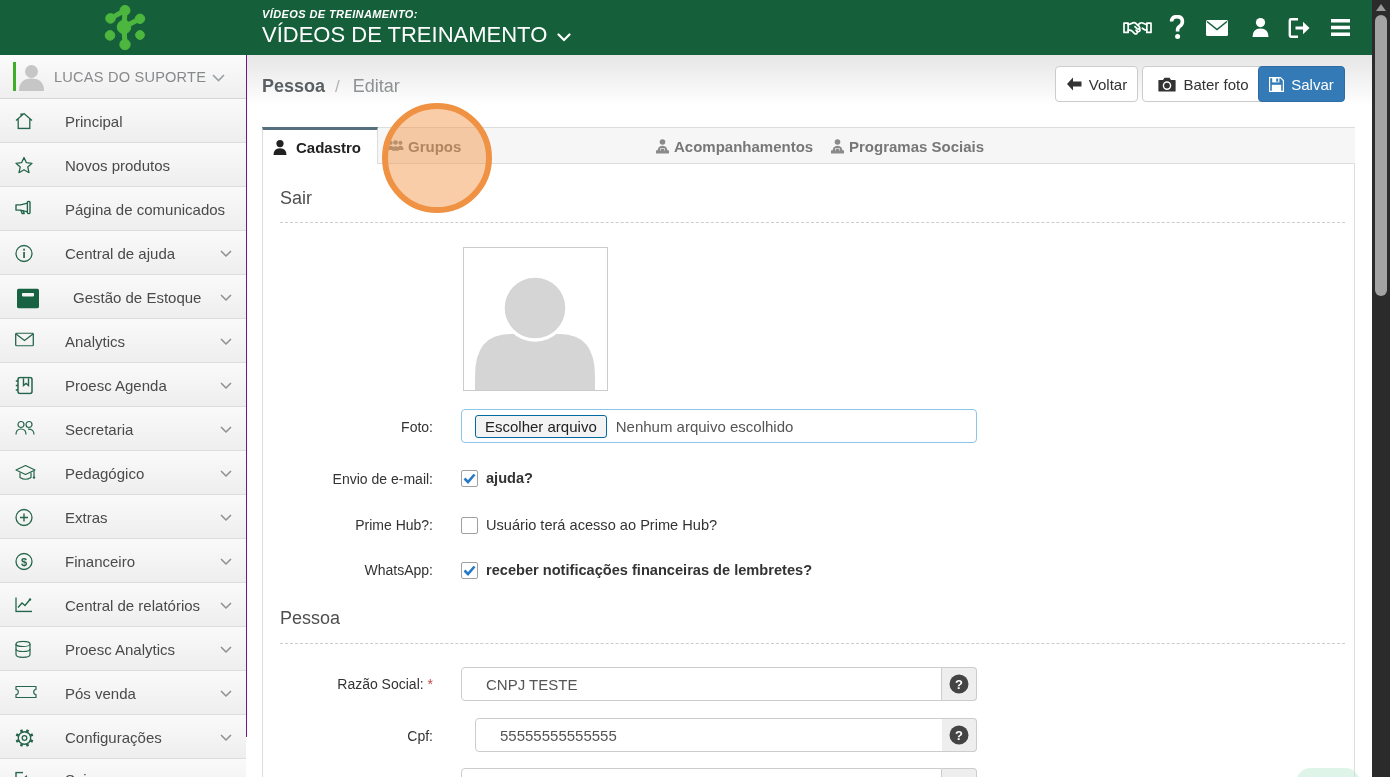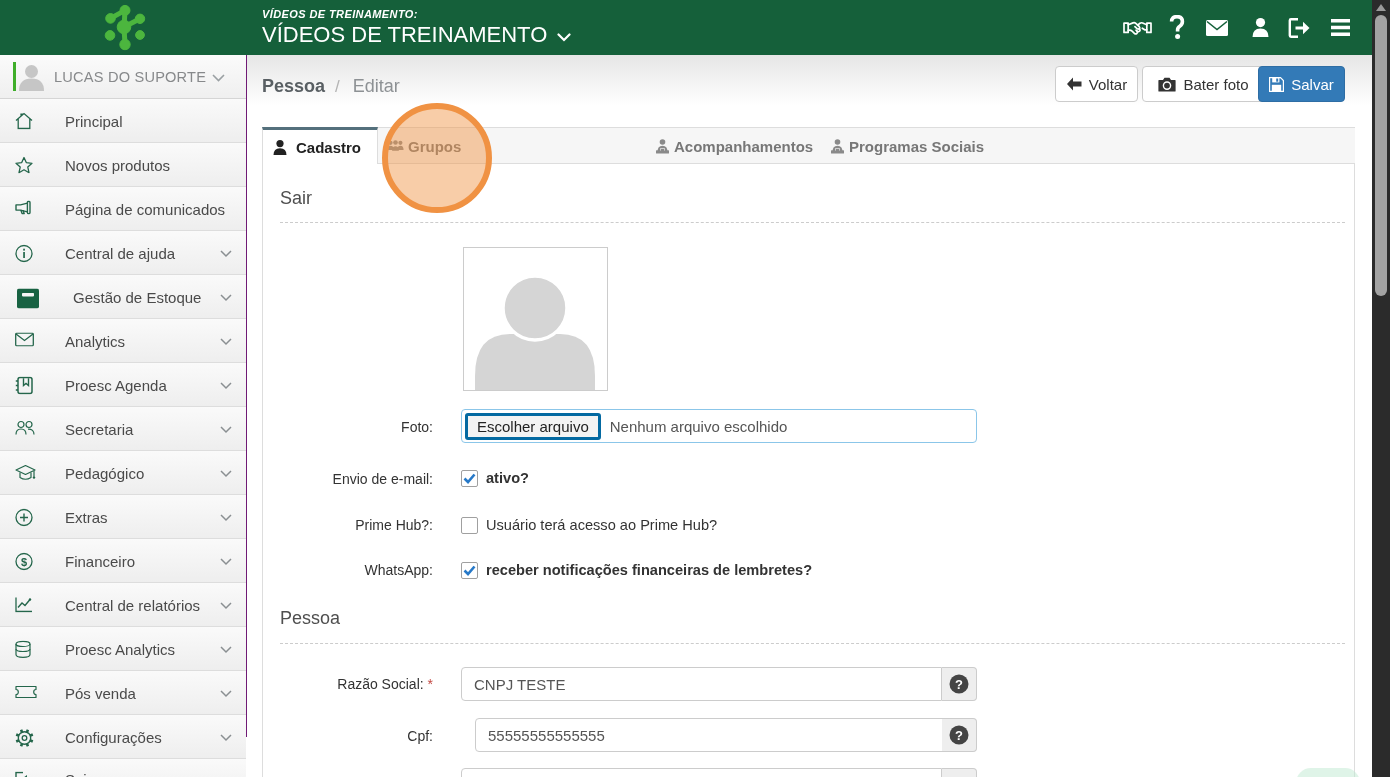--- a/index.html
+++ b/index.html
@@ -29,21 +29,21 @@
 
   
   #panel { position:absolute; left:15px; top:72px; width:1093px; height:650px; border-left:1px solid #ddd; border-right:1px solid #ddd; }
   #tabstrip { position:absolute; left:-1px; top:0; width:1093px; height:37px; background:#f6f6f6; border-top:1px solid #ddd; border-bottom:1px solid #ddd; }
   .tab { position:absolute; top:1px; height:36px; display:flex; align-items:center; gap:4px; font-size:15px; color:#777;font-weight:bold; }
   #tab-active { position:absolute; left:-1px; top:0; width:116px; height:37px; background:#fff; border-top:3px solid #54707c; border-left:1px solid #ddd; border-right:1px solid #ddd; display:flex; align-items:center; justify-content:flex-start; padding-left:10px; gap:9px; font-size:15px; font-weight:bold; color:#222; }
 
   .heading { position:absolute; left:17px; font-size:18px; color:#4f4f4f; }
   .dashed { position:absolute; left:17px; width:1065px; border-top:1px dashed #ccc; }
   .flabel { position:absolute; font-size:14px; color:#333; text-align:right; width:170px; left:0; }
-  .input { position:absolute; height:34px; border:1px solid #ccc; border-radius:4px 0 0 4px; background:#fff; font-size:15px; color:#555; display:flex; align-items:center; padding-left:12px; }
+  .input { position:absolute; height:34px; border:1px solid #ccc; border-radius:4px 0 0 4px; background:#fff; font-size:15px; color:#555; display:flex; align-items:center; padding-left:24px; }
   .addon { position:absolute; width:35px; height:34px; background:#eee; border:1px solid #ccc; border-left:none; border-radius:0 4px 4px 0; display:flex; align-items:center; justify-content:center; }
   .cb { position:absolute; width:17px; height:17px; border:1px solid #a0a0a0; border-radius:2px; background:#fff; }
 
   
   #scroll { position:absolute; right:0; top:0; width:18px; height:777px; background:#2b2b2b; }
   #thumb { position:absolute; left:3px; top:15px; width:12px; height:281px; background:#a3a3a3; border-radius:6px; }
 
   #spotlight { position:absolute; left:382px; top:103px; width:110px; height:110px; border-radius:50%; border:6px solid #f09243; background:rgba(240,148,70,.47); z-index:50; }
 </style>
 </head>
@@ -416,29 +416,29 @@
 
     <div style="position:absolute;left:200px;top:120px;width:145px;height:144px;border:1px solid #ccc;background:#fff">
       <svg width="143" height="142" viewBox="0 0 143 142">
           <path d="M11 142 L11 128 Q11 86 46 86 L96 86 Q131 86 131 128 L131 142 Z" fill="#d5d5d5"></path>
           <circle cx="71" cy="60" r="32" fill="#d5d5d5" stroke="#fff" stroke-width="3.5"></circle>
         </svg>
     </div>
 
     <div class="flabel" style="top:292px">Foto:</div>
     <div style="position:absolute;left:198px;top:282px;width:516px;height:34px;border:1px solid #8bc6e9;border-radius:4px;background:#fff;display:flex;align-items:center">
-      <span style="margin-left:3px;border:3px solid #0369a1;border-radius:3px;background:#f3f3f3;padding:2px 9px;font-size:15px;color:#222">Escolher arquivo</span>
+      <span style="margin-left:13px;border:1px solid #0369a1;border-radius:3px;background:#f3f3f3;padding:2px 9px;font-size:15px;color:#222">Escolher arquivo</span>
       <span style="margin-left:9px;font-size:15px;color:#555">Nenhum arquivo escolhido</span>
     </div>
 
     <div class="flabel" style="top:344px">Envio de e-mail:</div>
     <div class="cb" style="left:198px;top:343px"><svg width="15" height="15" viewBox="0 0 15 15">
           <path d="M2.5 7.5 L6 11 L12.5 3.5" stroke="#2779c8" stroke-width="2.6" fill="none"></path>
         </svg></div>
-    <div style="position:absolute;left:223px;top:343px;font-size:14.6px;font-weight:bold;color:#333">ativo?</div>
+    <div style="position:absolute;left:223px;top:343px;font-size:14.6px;font-weight:bold;color:#333">ajuda?</div>
 
     <div class="flabel" style="top:390px">Prime Hub?:</div>
     <div class="cb" style="left:198px;top:390px"></div>
     <div style="position:absolute;left:223px;top:390px;font-size:14.6px;color:#333">Usuário terá acesso ao Prime Hub?</div>
 
     <div class="flabel" style="top:435px">WhatsApp:</div>
     <div class="cb" style="left:198px;top:435px"><svg width="15" height="15" viewBox="0 0 15 15">
           <path d="M2.5 7.5 L6 11 L12.5 3.5" stroke="#2779c8" stroke-width="2.6" fill="none"></path>
         </svg></div>
     <div style="position:absolute;left:223px;top:435px;font-size:14.6px;font-weight:bold;color:#333">receber notificações financeiras de lembretes?</div>

